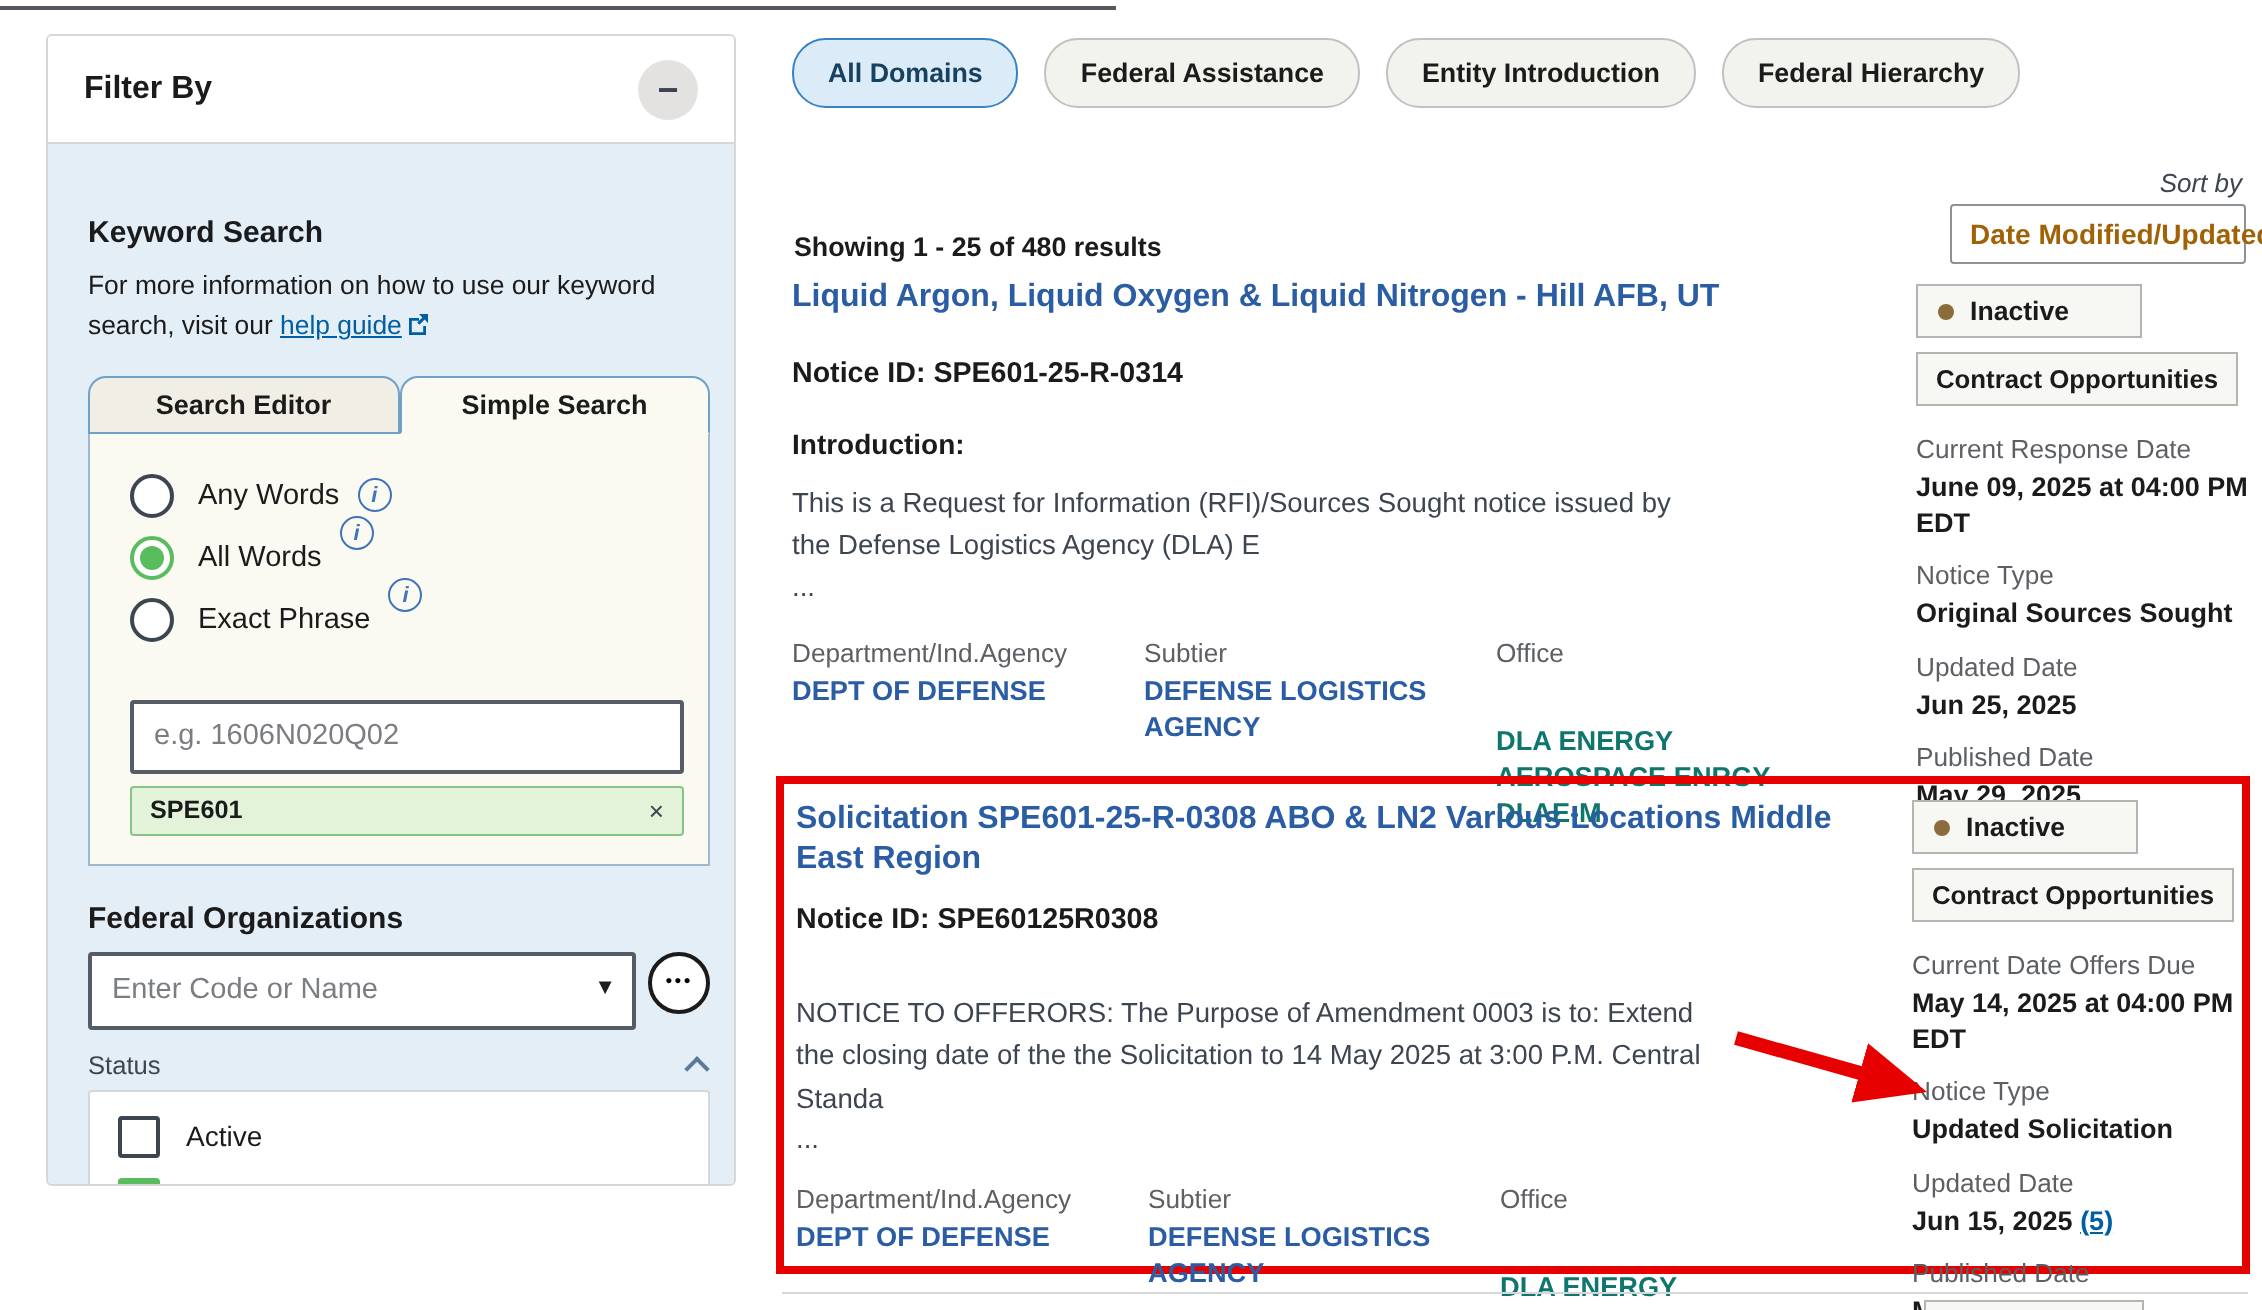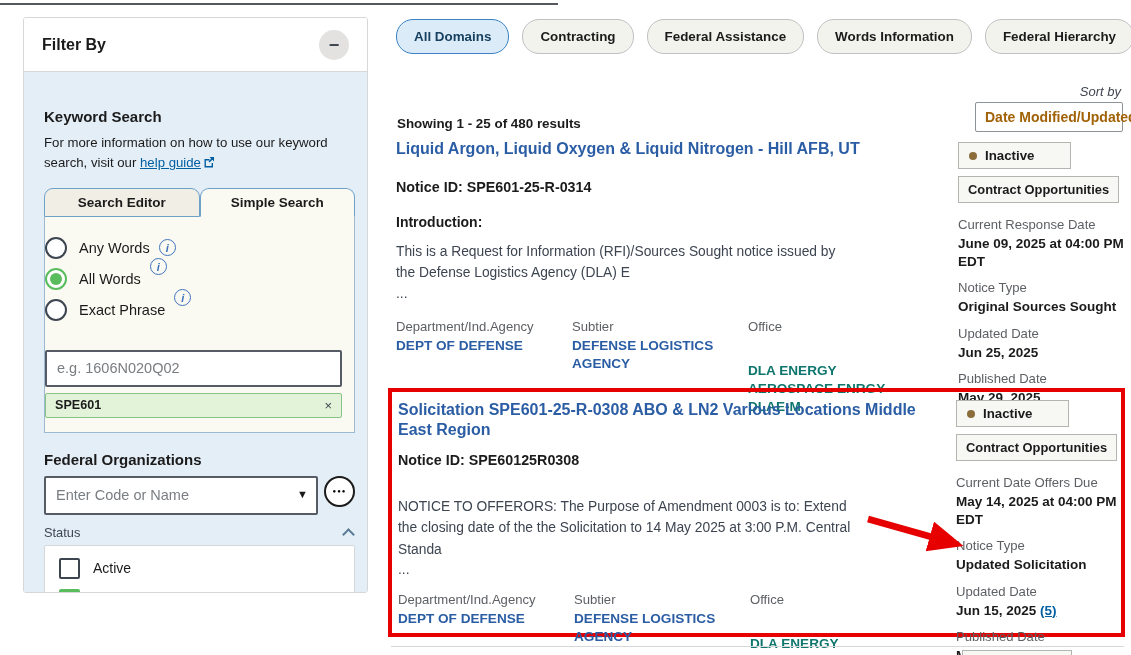--- a/index.html
+++ b/index.html
@@ -21,21 +21,21 @@
   .sb-h3 { font-size:15px; font-weight:bold; margin-top:18px; }
   .sb-help { font-size:13.2px; line-height:1.55; margin-top:8px; color:#1b1b1b; max-width:320px; }
   .help-link { color:#005ea2; text-decoration:underline; cursor:pointer; white-space:nowrap; }
   .ext-ic { vertical-align:-1px; margin-left:2px; }
 
   .kw-tabs { display:flex; margin-top:14px; }
   .kw-tab { flex:1; height:29px; display:flex; align-items:center; justify-content:center;
             font-size:13.5px; font-weight:bold; border:1px solid #6fa0c8; border-radius:9px 9px 0 0;
             background:#f1efe5; cursor:pointer; }
   .kw-tab.active { background:#fbfaf2; border-bottom:1px solid #fbfaf2; }
-  .kw-panel { background:#fbfaf2; border:1px solid #9db9cf; border-top:none; padding:20px 12px 14px 0; }
+  .kw-panel { background:#fbfaf2; border:1px solid #9db9cf; border-top:none; padding:20px 12px 14px 20px; }
   .radio-row { display:flex; align-items:center; margin-bottom:9px; position:relative; }
   .radio { width:22px; height:22px; border-radius:50%; border:2px solid #3d4551; background:#fff;
            margin-right:12px; flex:0 0 auto; position:relative; cursor:pointer; }
   .radio.checked { border-color:#59bd5e; }
   .radio.checked::after { content:""; position:absolute; left:3px; top:3px; width:12px; height:12px;
                           border-radius:50%; background:#59bd5e; }
   .radio-label { font-size:14.5px; color:#1b1b1b; }
   .info { display:inline-flex; width:17px; height:17px; border-radius:50%; border:1.5px solid #3f74bd;
           color:#3f74bd; font-size:11px; font-style:italic; font-weight:bold;
           align-items:center; justify-content:center; margin-left:9px; background:#fbfaf2; cursor:pointer; }
@@ -204,27 +204,24 @@
 
     </div>
   </aside>
 
   <main class="content">
     <div class="pills">
       <div class="pill active">
           <span>All Domains</span>
         </div>
       <div class="pill">
-          <span>Contracting</span>
+          <span>Federal Assistance</span>
         </div>
       <div class="pill">
-          <span>Federal Assistance</span>
-        </div>
-      <div class="pill">
-          <span>Words Information</span>
+          <span>Entity Introduction</span>
         </div>
       <div class="pill">
           <span>Federal Hierarchy</span>
         </div>
 
     </div>
 
     <div class="sort-label">Sort by</div>
     <div class="sort-dd">
       <span class="sort-val">Date Modified/Updated</span>

